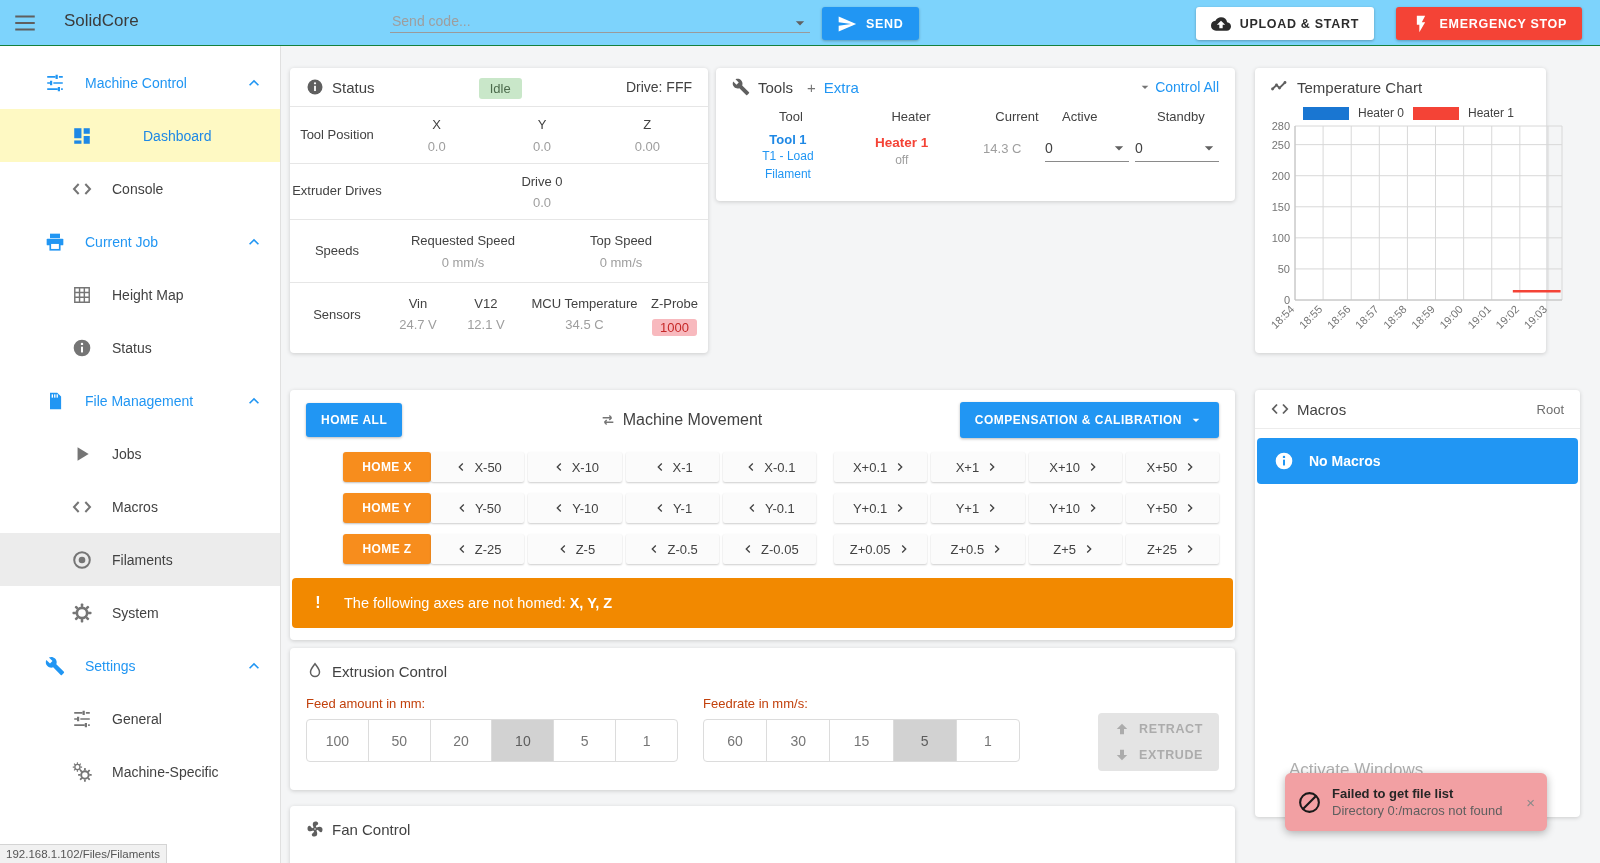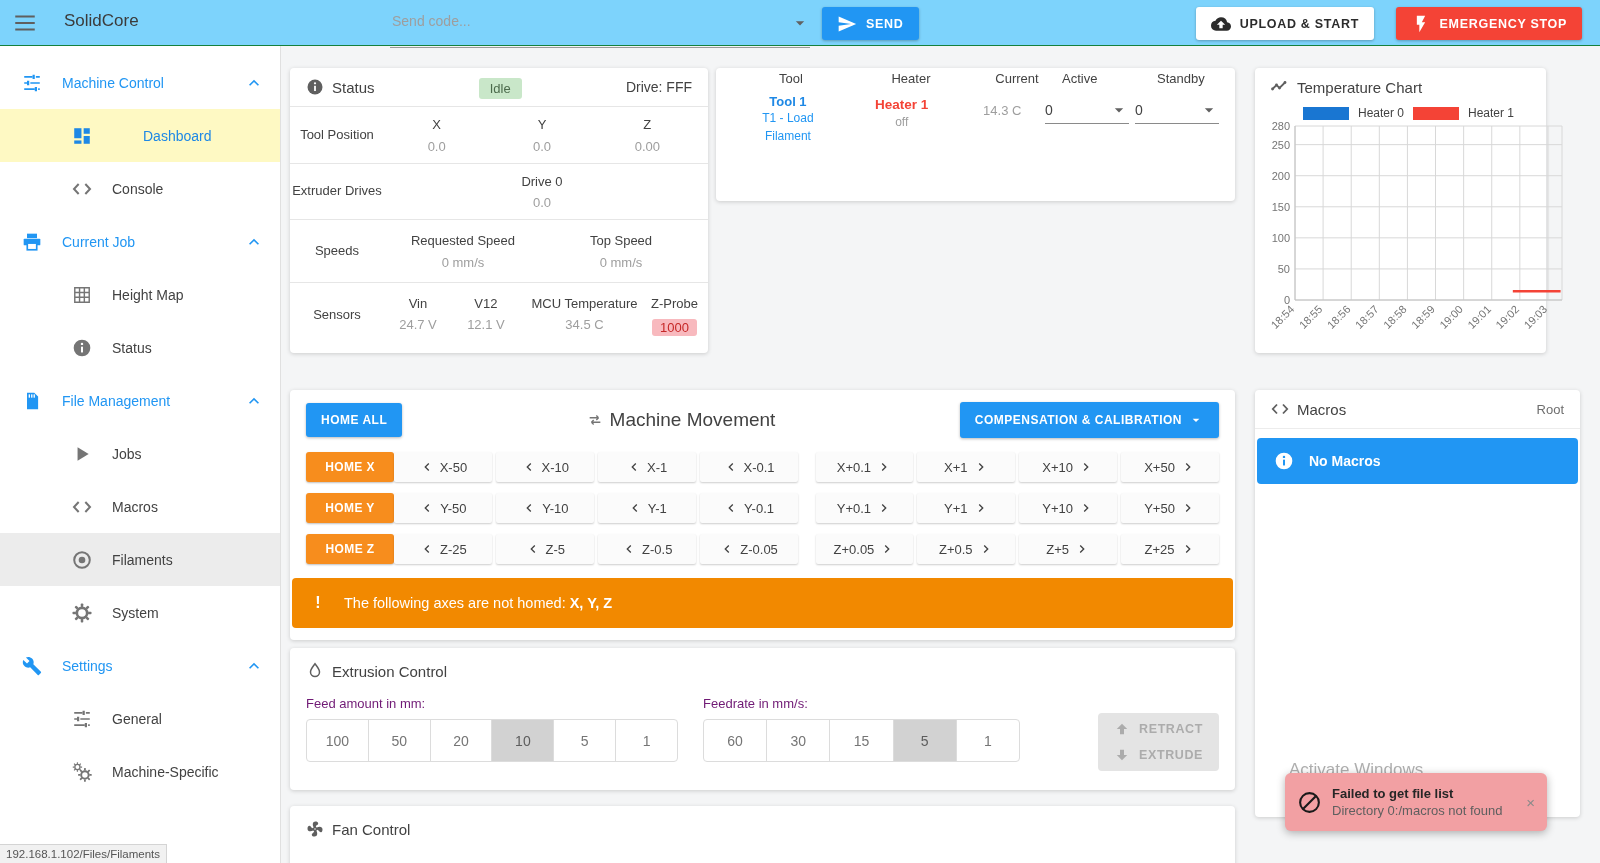--- a/index.html
+++ b/index.html
@@ -7,39 +7,39 @@
   body { font-family:"Liberation Sans","DejaVu Sans",sans-serif; }
   #app { position:relative; width:1600px; height:863px; background:#F4F5F6; overflow:hidden; }
 
   
   #topbar { position:absolute; left:0; top:0; width:1600px; height:46px; background:#7dd3fc;
             border-bottom:1px solid #15803d; z-index:8; }
   .menu-btn { position:absolute; left:12px; top:10px; width:26px; height:26px; color:#5f5f5f; cursor:pointer; }
   .app-title { position:absolute; left:64px; top:11px; font-size:17px; color:#3b3b3b; }
   .code-wrap { position:absolute; left:390px; top:5px; width:420px; }
   .code-wrap input { width:100%; border:none; outline:none; border-bottom:1px solid #9a9a9a;
-                     font-size:14px; padding:8px 22px 18px 2px; background:transparent; color:#333;
+                     font-size:14px; padding:8px 22px 3px 2px; background:transparent; color:#333;
                      font-family:inherit; }
   .code-wrap input::placeholder { color:#9e9e9e; }
   .code-caret { position:absolute; right:0; top:8px; width:20px; height:20px; color:#616161; cursor:pointer; }
   .tb-btn { position:absolute; top:7px; height:33px; border:none; border-radius:3px; cursor:pointer;
             display:inline-flex; align-items:center; gap:9px; padding:0 15px; font-weight:bold;
             font-size:12.5px; letter-spacing:.7px; box-shadow:0 1px 3px rgba(0,0,0,.28);
             font-family:inherit; }
   #send-btn { left:822px; background:#2196F3; color:#fff; }
   #upload-btn { right:226px; background:#fff; color:#2c2c2c; }
   #estop-btn { right:18px; background:#F44336; color:#fff; }
 
   
   #sidebar { position:absolute; left:0; top:46px; width:281px; height:817px; background:#fff;
              border-right:1px solid #E0E0E0; padding-top:10px; z-index:4; }
   .sb-item { height:53px; display:flex; align-items:center; font-size:14px; color:#424242; cursor:pointer; }
   .sb-icon { width:20px; height:20px; color:#757575; margin-left:22px; margin-right:20px; flex:none; }
   .sb-item.child .sb-icon { margin-left:72px; }
-  .sb-item.section { color:#2196F3; }
+  .sb-item.section { color:#2196F3;padding-left:23px; }
   .sb-item.section .sb-icon { color:#2196F3; }
   .sb-chevron { margin-left:auto; margin-right:16px; width:20px; height:20px; color:#2196F3; }
   .sb-item.active { background:#fef9c3; color:#1E88E5;gap:31px; }
   .sb-item.active .sb-icon { color:#1E88E5; }
   .sb-item.hover { background:#ECECEC; }
   #urltip { position:absolute; left:0; bottom:0; background:#F1F1F1; border:1px solid #D4D4D4;
             border-left:none; border-bottom:none; font-size:11.5px; color:#555; padding:3px 6px; z-index:20; }
 
   
   .card { position:absolute; background:#fff; border-radius:4px; box-shadow:0 1px 4px rgba(0,0,0,.17); }
@@ -90,22 +90,22 @@
   .sw { width:46px; height:13px; display:inline-block; }
 
   
   #card-move { left:290px; top:390px; width:945px; height:250px; padding:12px 16px 0; }
   .move-head { display:flex; align-items:center; margin-bottom:14px; }
   .sm-btn { border:none; border-radius:3px; cursor:pointer; font-weight:bold; font-size:12px;
             letter-spacing:.5px; padding:10px 15px; box-shadow:0 1px 3px rgba(0,0,0,.28);
             display:inline-flex; align-items:center; gap:6px; font-family:inherit; }
   .blue-btn { background:#2196F3; color:#fff; }
   .move-title { flex:1; display:flex; justify-content:center; align-items:center; gap:7px;
-                font-size:19px; color:#424242; }
-  .move-row { display:flex; gap:0; margin-bottom:11px; height:30px; }
+                font-size:16px; color:#424242; }
+  .move-row { display:flex; gap:0; margin-bottom:11px; height:30px;margin-left:37px; }
   .home-btn { width:88px; flex:none; background:#F78D1D; color:#fff; border:none; border-radius:3px;
               font-weight:bold; font-size:12px; letter-spacing:.4px; box-shadow:0 1px 2px rgba(0,0,0,.25);
               cursor:pointer; font-family:inherit; }
   .mv-group { flex:1; display:flex; gap:4px; }
   .mv-group + .mv-group { margin-left:18px; }
   .mv-btn { flex:1; background:#FBFBFB; border:none; border-radius:2px; box-shadow:0 1px 2px rgba(0,0,0,.2);
             font-size:13px; color:#424242; display:flex; align-items:center; justify-content:center;
             gap:5px; cursor:pointer; font-family:inherit; }
   .mvch { color:#424242; }
   .warn-banner { position:absolute; left:2px; right:2px; top:188px; height:50px; background:#F28900;
@@ -117,21 +117,21 @@
   #card-macros .card-head { border-bottom:1px solid #ECECEC; }
   .root-label { margin-left:auto; font-size:13px; color:#6e6e6e; }
   .no-macros { margin:9px 2px 0; height:46px; background:#2196F3; border-radius:4px; display:flex;
                align-items:center; gap:15px; padding-left:17px; color:#fff; font-weight:bold; font-size:14px; }
   .no-macros .i20 { color:#fff; --icon-contrast:#2196F3; }
 
   
   #card-extrusion { left:290px; top:648px; width:945px; height:142px; padding:14px 16px; }
   .ext-head { display:flex; align-items:center; gap:8px; font-size:15px; color:#424242; margin-bottom:16px; }
   .ext-body { display:flex; align-items:flex-start; }
-  .grp-label { font-size:13px; color:#701a75; margin-bottom:8px; }
+  .grp-label { font-size:13px; color:#c2410c; margin-bottom:8px; }
   .btn-group { display:flex; border:1px solid #DCDCDC; border-radius:4px; overflow:hidden; height:43px; background:#fff; }
   .bg-item { flex:1; display:flex; align-items:center; justify-content:center; font-size:14px;
              color:#757575; border-left:1px solid #DCDCDC; cursor:pointer; }
   .bg-item:first-child { border-left:none; }
   .bg-item.selected { background:#D2D2D2; color:#5d5d5d; }
   .feed-col { width:372px; }
   .rate-col { width:317px; margin-left:25px; }
   .re-col { margin-left:auto; margin-top:17px; }
   .re-block { background:#E4E4E4; border-radius:4px; padding:8px 16px; display:flex; flex-direction:column; gap:10px; }
   .re-btn { display:flex; align-items:center; gap:9px; color:#ACACAC; font-weight:bold; font-size:12.5px;
@@ -453,20 +453,38 @@
           </div>
           <div class="st-col">
             <div class="st-h">Z-Probe</div>
             <div class="st-v"><span class="pill">1000</span></div>
           </div>
         </div>
     </div>
   </section>
 
   <section class="card" id="card-tools">
+    <div class="card-head">
+      <span class="hd-icon" data-icon="wrench-icon">
+          <svg viewBox="0 0 24 24" fill="currentColor">
+            <path d="M22.7 19l-9.1-9.1c.9-2.3.4-5-1.5-6.9-2-2-5-2.4-7.4-1.3L9 6 6 9 1.6 4.7C.4 7.1.9 10.1 2.9 12.1c1.9 1.9 4.6 2.4 6.9 1.5l9.1 9.1c.4.4 1 .4 1.4 0l2.3-2.3c.5-.4.5-1.1.1-1.4z"></path>
+          </svg>
+        </span>
+      <span>Tools</span>
+      <span class="plus">+</span>
+      <span class="link-blue" style="font-size:15px;">Extra</span>
+      <span class="ctl-all">
+        <span class="i16" style="color:#757575;" data-icon="caret-down-icon">
+            <svg viewBox="0 0 24 24" fill="currentColor">
+              <path d="M7 10l5 5 5-5z"></path>
+            </svg>
+          </span>
+        <span class="link-blue">Control All</span>
+      </span>
+    </div>
     <div class="tools-table">
       <div class="t-head">
         <span class="tcol1">Tool</span>
         <span class="tcol2">Heater</span>
         <span class="tcol3">Current</span>
         <span class="tcol4">Active</span>
         <span class="tcol5">Standby</span>
       </div>
       <div class="t-row">
         <div class="tcol1">

